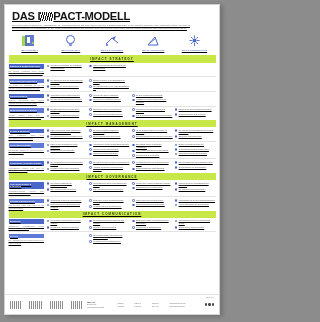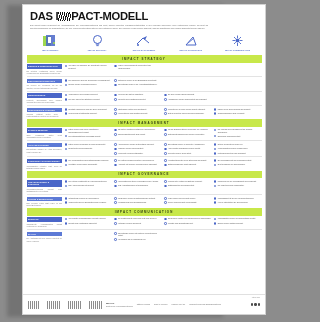--- a/index.html
+++ b/index.html
@@ -12,25 +12,26 @@
   #page-shadow {
     position: absolute;
     left: 7px; top: 5px;
     width: 216px; height: 312px;
     background: #5f5f5f;
     filter: blur(2px);
     opacity: .55;
   }
   #page {
     position: absolute;
-    left: 22px; top: 4px;
-    width: 244px; height: 311px;
+    left: 4px; top: 4px;
+    width: 216px; height: 311px;
     background: #ffffff;
     border: 0.5px solid #d2d2d2;
     overflow: hidden;
+    text-decoration: underline;
   }
 
   
   .hdr { padding: 6px 7px 0 7px; }
   .title {
     font-size: 11.2px; font-weight: bold; letter-spacing: -0.3px;
     color: #141414; line-height: 1; white-space: nowrap;
   }
   .title .hatch {
     display: inline-block;

